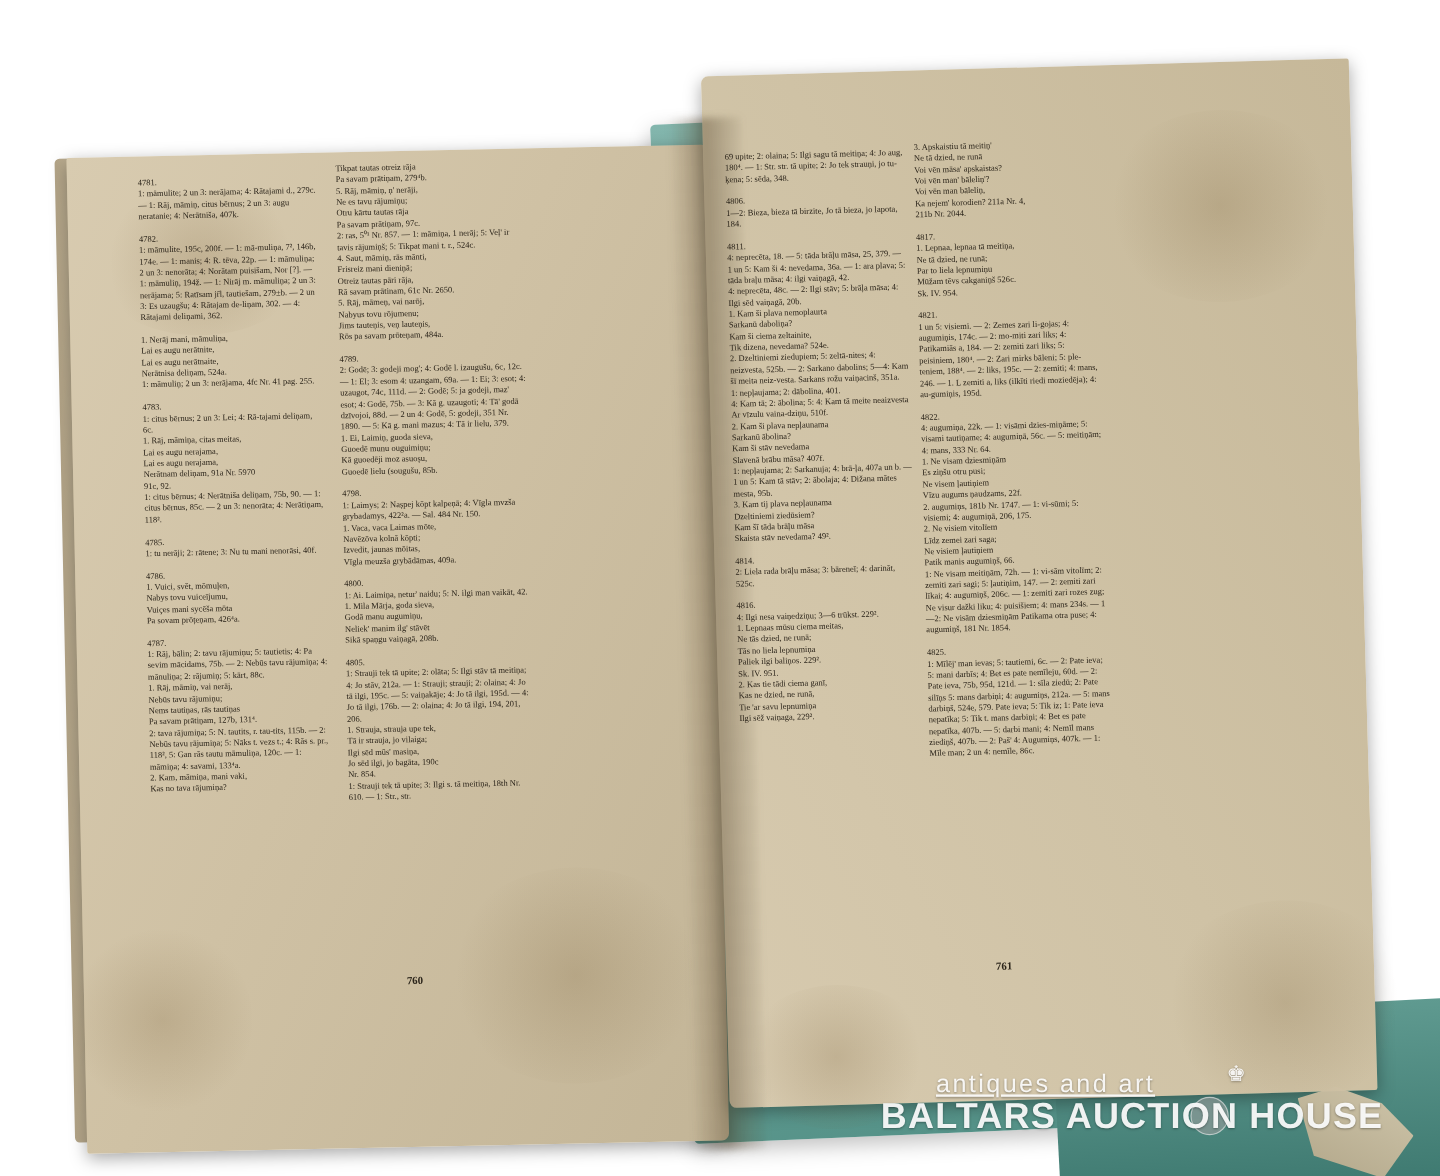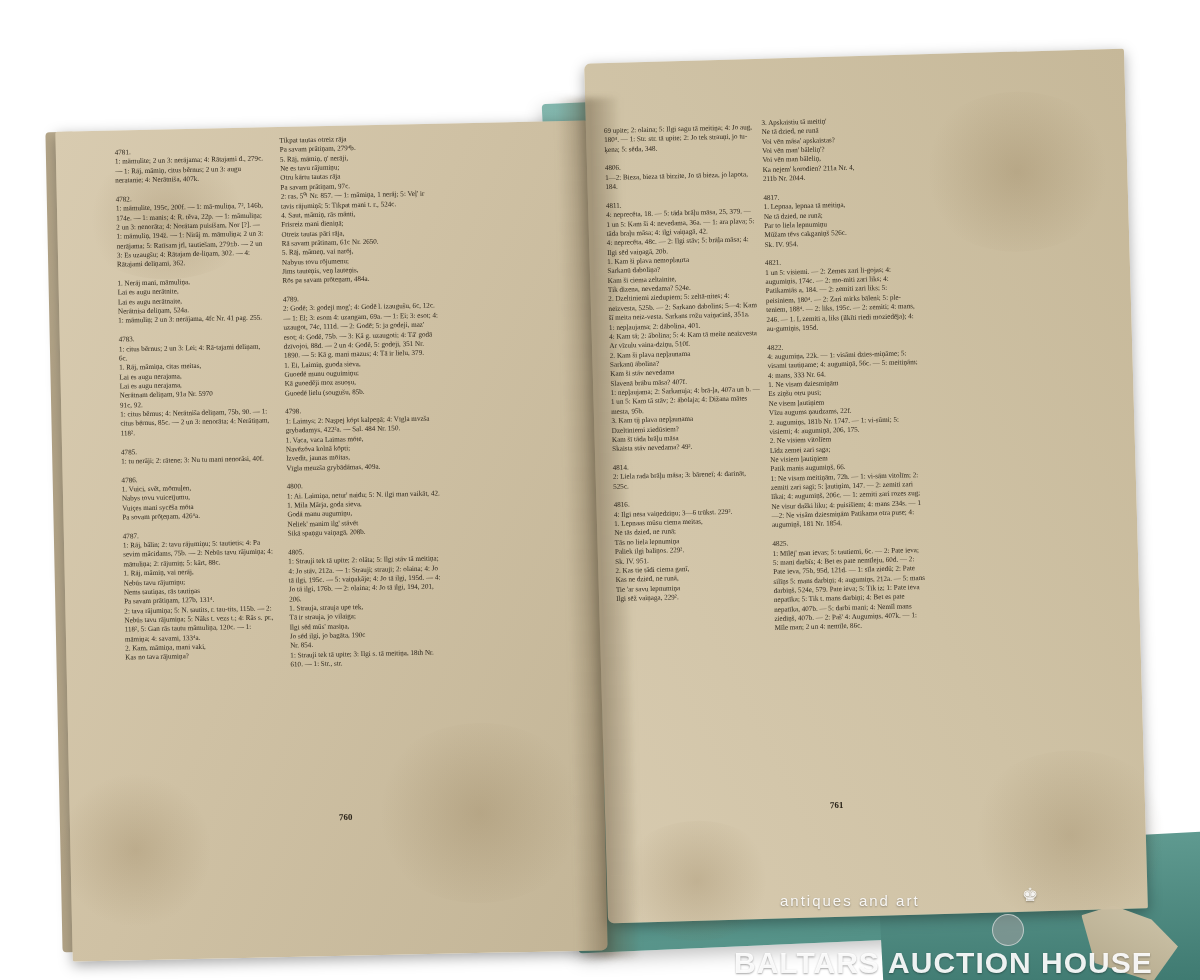--- a/index.html
+++ b/index.html
@@ -89,22 +89,22 @@
   #r-c2{left:768px;top:110px;width:152px;transform:rotate(-1.5deg);}
   #folio-right{left:830px;top:800px;transform:rotate(-1.5deg);}
 
   
   .watermark{
     position:absolute;left:700px;top:890px;width:470px;height:80px;
     color:rgba(255,255,255,.92);
     font-family:"Liberation Sans",sans-serif;
     text-shadow:0 1px 2px rgba(0,0,0,.35);
   }
-  .wm-small{font-size:15px;letter-spacing:2px;position:absolute;left:80px;top:2px;color:rgba(255,255,255,.9);}
-  .wm-big{font-size:30px;font-weight:bold;letter-spacing:1px;position:absolute;left:34px;top:24px;margin-top:32px;}
+  .wm-small{font-size:21px;letter-spacing:2px;position:absolute;left:80px;top:2px;color:rgba(255,255,255,.9);text-decoration:underline;}
+  .wm-big{font-size:30px;font-weight:bold;letter-spacing:1px;position:absolute;left:34px;top:24px;}
   .wm-crown{position:absolute;left:322px;top:-6px;font-size:18px;color:rgba(255,255,255,.9);}
   .wm-circle{
     position:absolute;left:292px;top:24px;width:30px;height:30px;border-radius:50%;
     background:rgba(160,160,160,.55);border:1px solid rgba(255,255,255,.5);
   }
   .torn{
     position:absolute;left:1030px;top:880px;width:100px;height:70px;
     background:linear-gradient(200deg,#d4c7ab,#b9aa8c);
     transform:rotate(8deg);
     clip-path:polygon(0% 20%,30% 0%,70% 12%,100% 45%,80% 100%,20% 85%);

